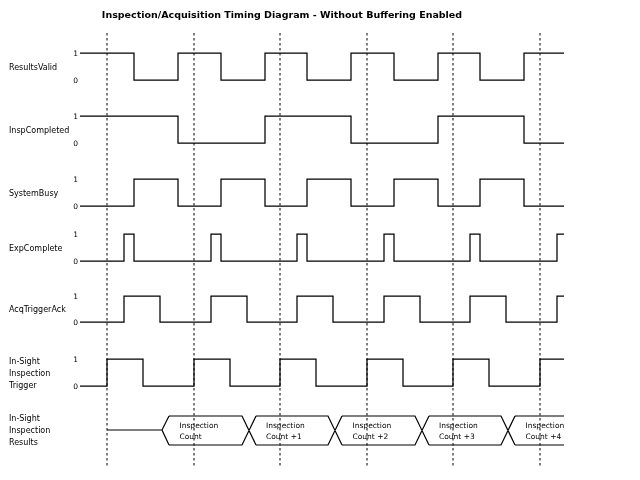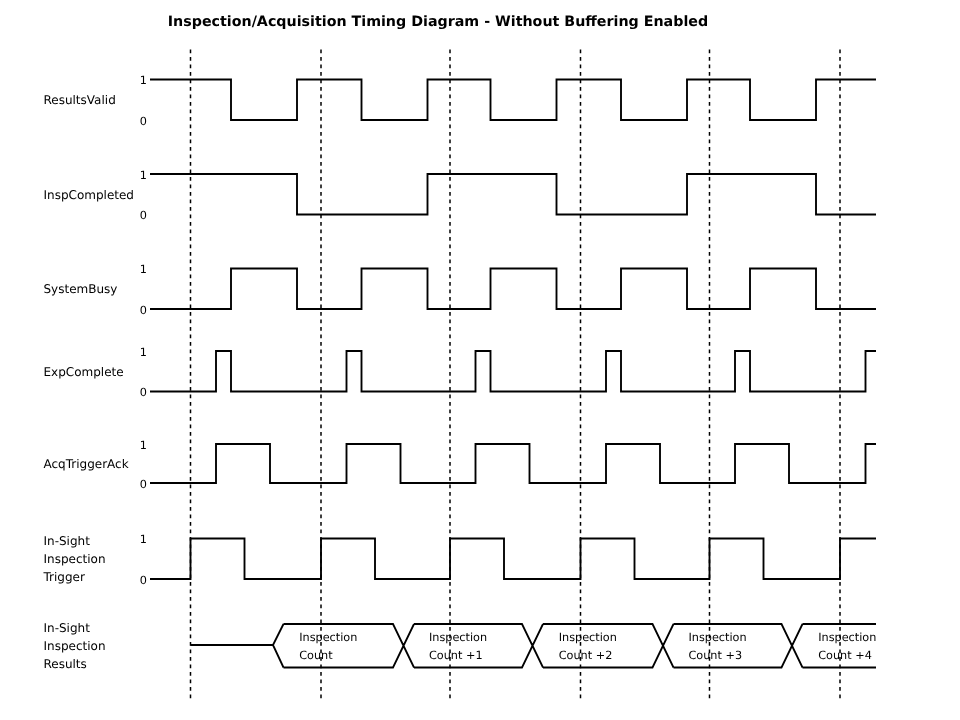--- a/index.html
+++ b/index.html
@@ -1,18 +1,18 @@
 <!DOCTYPE html>
 <html><head>
 <meta charset="utf-8">
 <style>
   html,body{margin:0;padding:0;background:#fff;}
   .stage{
     position:relative;width:564px;height:480px;background:#ffffff;
-    font-family:"DejaVu Sans", sans-serif;color:#000;overflow:hidden;padding-left:20px;
+    font-family:"DejaVu Sans", sans-serif;color:#000;overflow:hidden;
   }
   .title{
     position:absolute;top:9px;left:0;width:100%;text-align:center;
     font-size:9.5px;font-weight:bold;letter-spacing:0px;
   }
   svg text{font-family:"DejaVu Sans", sans-serif;fill:#000;}
   svg .row-label{font-size:8px;}
   svg .lvl-label{font-size:7.5px;}
   svg .bus-label{font-size:7.5px;}
 </style>

